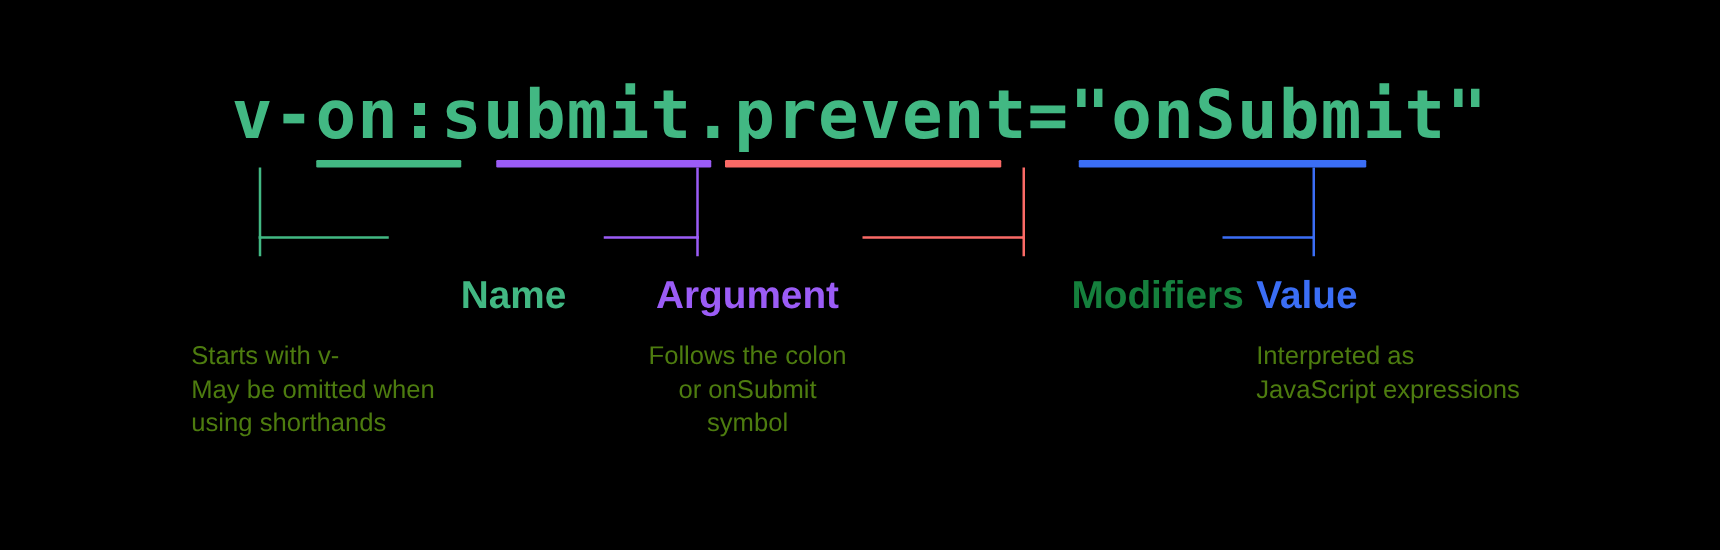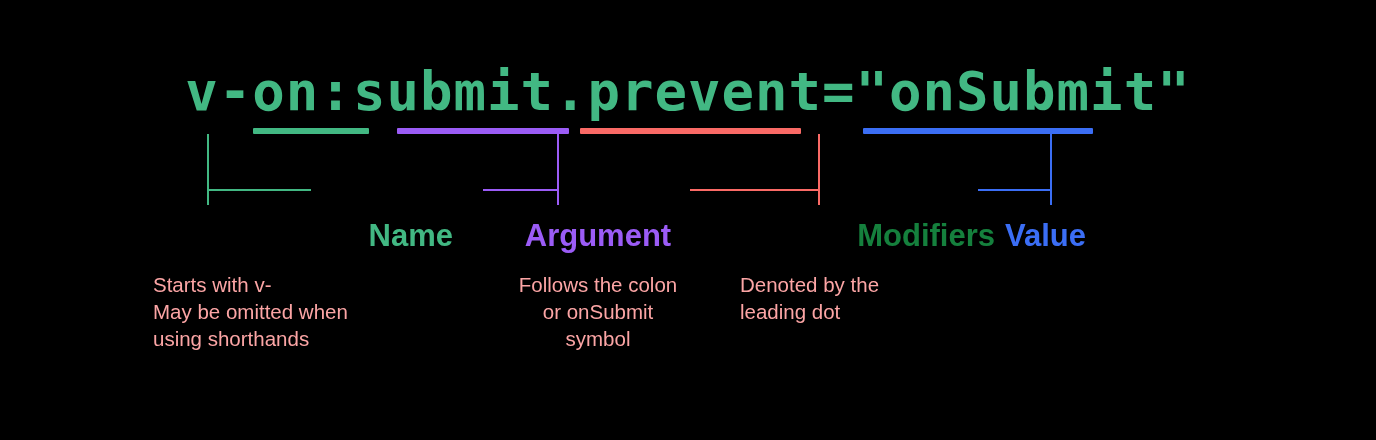--- a/index.html
+++ b/index.html
@@ -103,21 +103,21 @@
     letter-spacing: 0px;
   }
   .h-name     { color: #42b883; text-align: right; }
   .h-argument { color: #9b5cf6; }
   .h-modifier { color: #15803d; text-align: right; }
   .h-value    { color: #3b6ef5; }
 
   .desc {
     font-size: 20.5px;
     line-height: 27px;
-    color: #fca5a5;
+    color: #4d7c0f;
     white-space: pre-line;
     font-weight: 400;
   }
 </style>
 </head>
 <body>
 
 <div class="canvas">
 
   <div class="code-line">v-on:submit.prevent="onSubmit"</div>
@@ -148,21 +148,21 @@
 
   <div class="column col-argument">
     <div class="heading h-argument">Argument</div>
     <div class="desc">Follows the colon
 or onSubmit
 symbol</div>
   </div>
 
   <div class="column col-modifier">
     <div class="heading h-modifier">Modifiers</div>
-    <div class="desc">Denoted by the
-leading dot</div>
   </div>
 
   <div class="column col-value">
     <div class="heading h-value">Value</div>
+    <div class="desc">Interpreted as
+JavaScript expressions</div>
   </div>
 
 </div>
 
 </body></html>

